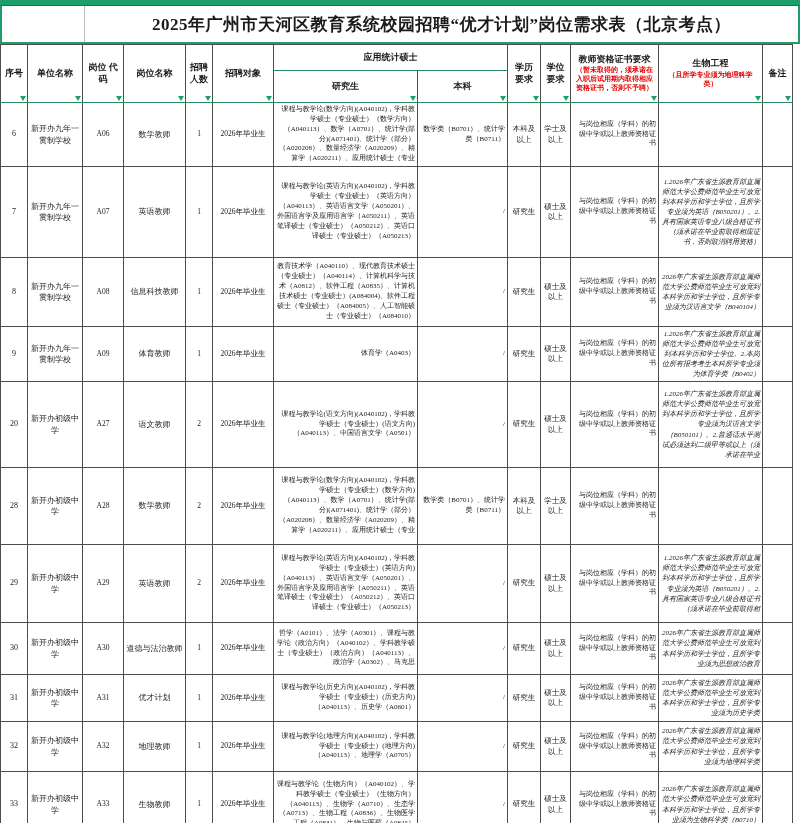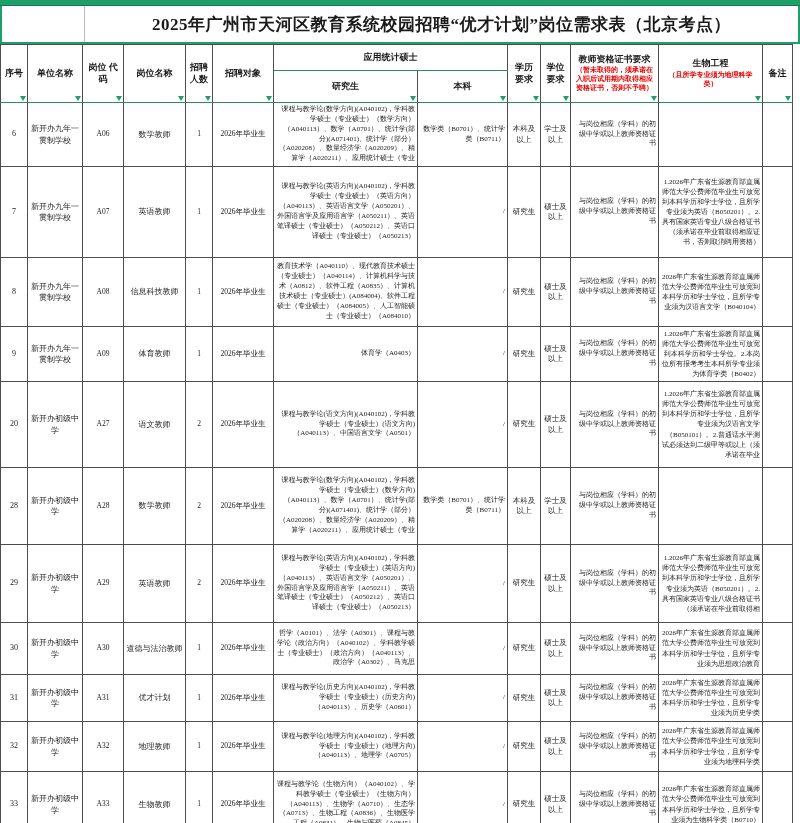--- a/index.html
+++ b/index.html
@@ -17,21 +17,21 @@
   thead th{font-weight:bold;font-size:9px;line-height:1.25;position:relative;padding:2px 3px;}
   thead tr.tier2 th{height:32px;}
   thead tr.tier1 th{height:26px;}
   .hdr-note{display:block;color:#e60000;font-size:7px;font-weight:bold;line-height:1.3;margin-top:1px;}
   .filt{position:absolute;right:1px;bottom:1px;width:0;height:0;border-left:3.5px solid transparent;border-right:3.5px solid transparent;border-top:5px solid #1e9e68;cursor:pointer;}
   tbody td{font-size:7.5px;}
   td.c{text-align:center;line-height:1.35;}
   td.l{text-align:right;font-size:7px;line-height:1.42;}
   td.seq{font-size:8px;}
   td.unit,td.jobtitle{font-size:8px;line-height:1.4;}
-  td.small{font-size:7px;line-height:1.45;}
+  td.small{font-size:7px;line-height:1.45;font-style:italic;}
   thead th{border-bottom-color:#2c8a60;}
 </style>
 </head>
 <body>
 
 <div class="wrap">
   <div class="green-band"></div>
   <div class="title-row">
     <div class="title-spacer"></div>
     <div class="title-text">2025年广州市天河区教育系统校园招聘“优才计划”岗位需求表（北京考点）</div>

